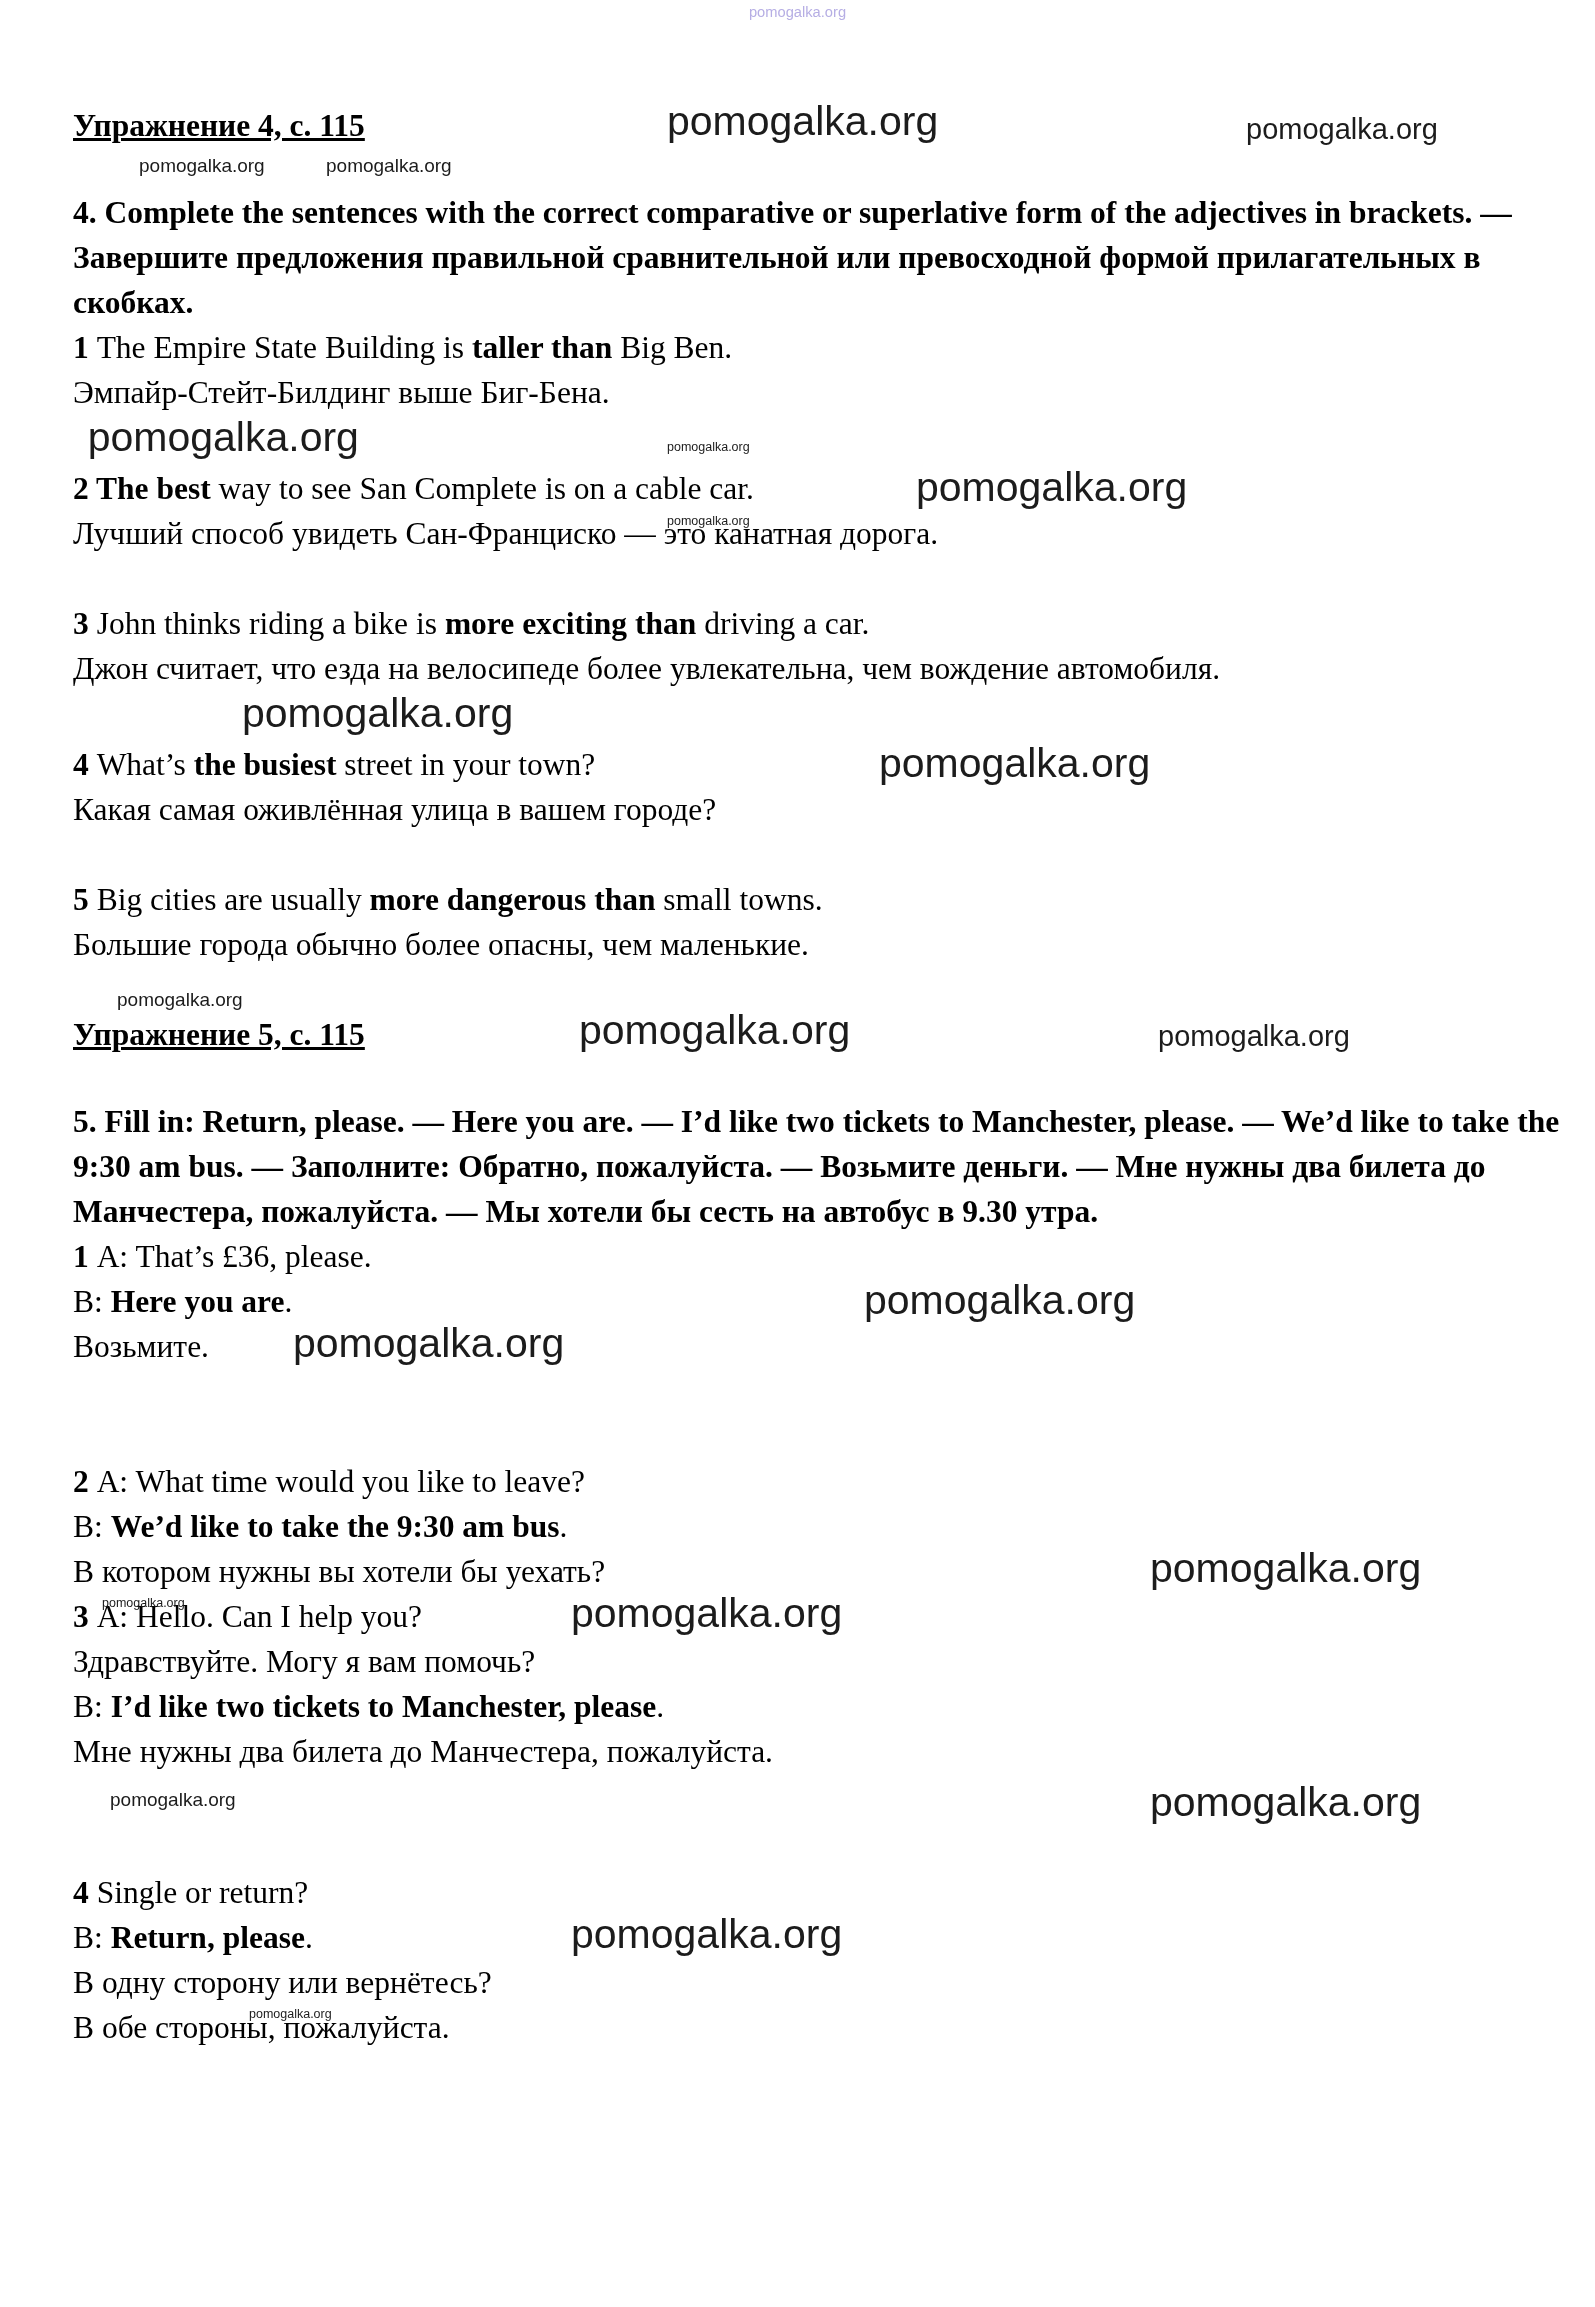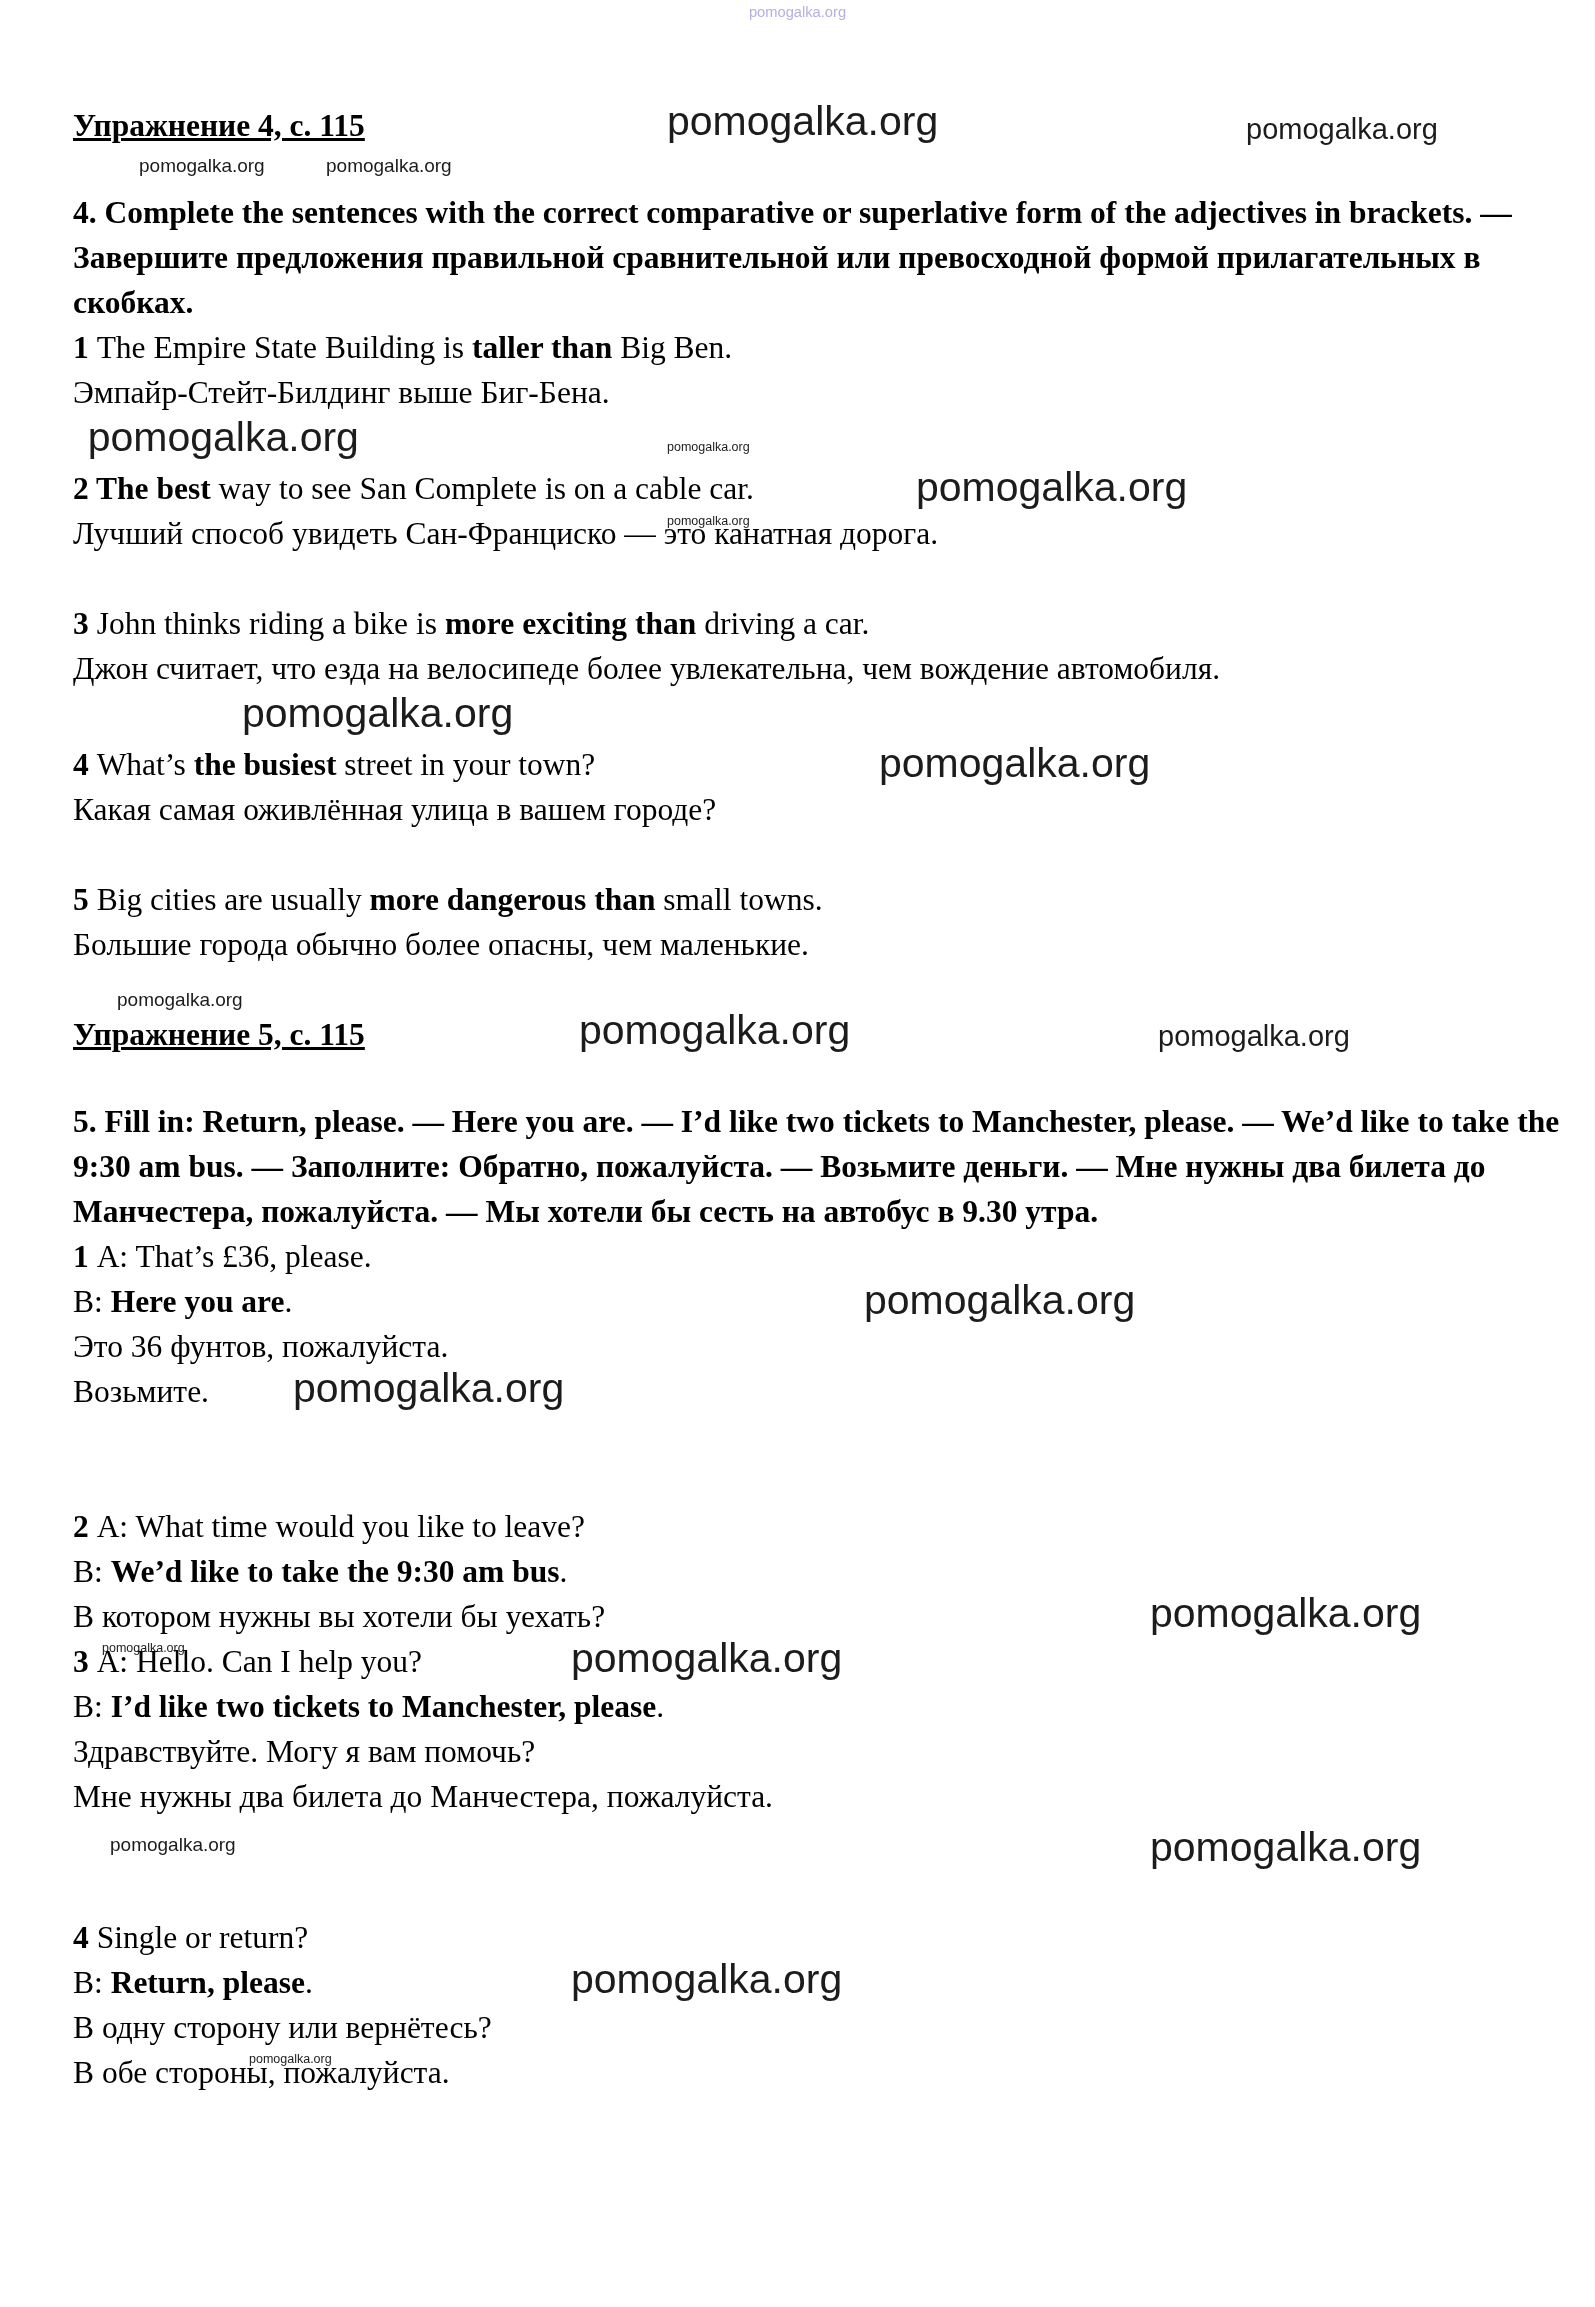--- a/index.html
+++ b/index.html
@@ -100,43 +100,42 @@
     <span class="wm wm-med abs" style="left:1085px;top:1.5px;">pomogalka.org</span>
   </div>
 
   <div class="line bold">5. Fill in: Return, please. — Here you are. — I’d like two tickets to Manchester, please. — We’d like to take the 9:30 am bus. — Заполните: Обратно, пожалуйста. — Возьмите деньги. — Мне нужны два билета до Манчестера, пожалуйста. — Мы хотели бы сесть на автобус в 9.30 утра.</div>
 
   <div class="line"><span class="seg-b">1 </span><span>A: That’s £36, please.</span></div>
   <div class="line">
     <span><span>B: </span><span class="seg-b">Here you are</span><span>.</span></span>
     <span class="wm wm-big abs" style="left:791px;top:-1.5px;">pomogalka.org</span>
   </div>
-  <div class="line">Это 36 фунтов, пожалуйста.</div>
   <div class="line">
     <span>Возьмите.</span>
     <span class="wm wm-big abs" style="left:220px;top:-2.9px;">pomogalka.org</span>
   </div>
 
   <div class="line blank"></div>
   <div class="line blank"></div>
 
   <div class="line"><span class="seg-b">2 </span><span>A: What time would you like to leave?</span></div>
   <div class="line"><span>B: </span><span class="seg-b">We’d like to take the 9:30 am bus</span><span>.</span></div>
   <div class="line">
     <span>В котором нужны вы хотели бы уехать?</span>
     <span class="wm wm-big abs" style="left:1077px;top:-2.9px;">pomogalka.org</span>
   </div>
 
   <div class="line">
     <span class="wm wm-tiny abs" style="left:29px;top:-13px;">pomogalka.org</span>
     <span><span class="seg-b">3 </span><span>A: Hello. Can I help you?</span></span>
     <span class="wm wm-big abs" style="left:498px;top:-2.9px;">pomogalka.org</span>
   </div>
+  <div class="line">Здравствуйте. Могу я вам помочь?</div>
   <div class="line"><span>B: </span><span class="seg-b">I’d like two tickets to Manchester, please</span><span>.</span></div>
-  <div class="line">Здравствуйте. Могу я вам помочь?</div>
   <div class="line">Мне нужны два билета до Манчестера, пожалуйста.</div>
 
   <div class="line wm-row">
     <span class="wm wm-small abs" style="left:37px;top:2.9px;">pomogalka.org</span>
     <span class="wm wm-big abs" style="left:1077px;top:5.9px;">pomogalka.org</span>
   </div>
 
   <div class="line blank"></div>
 
   <div class="line"><span class="seg-b">4 </span><span>Single or return?</span></div>

